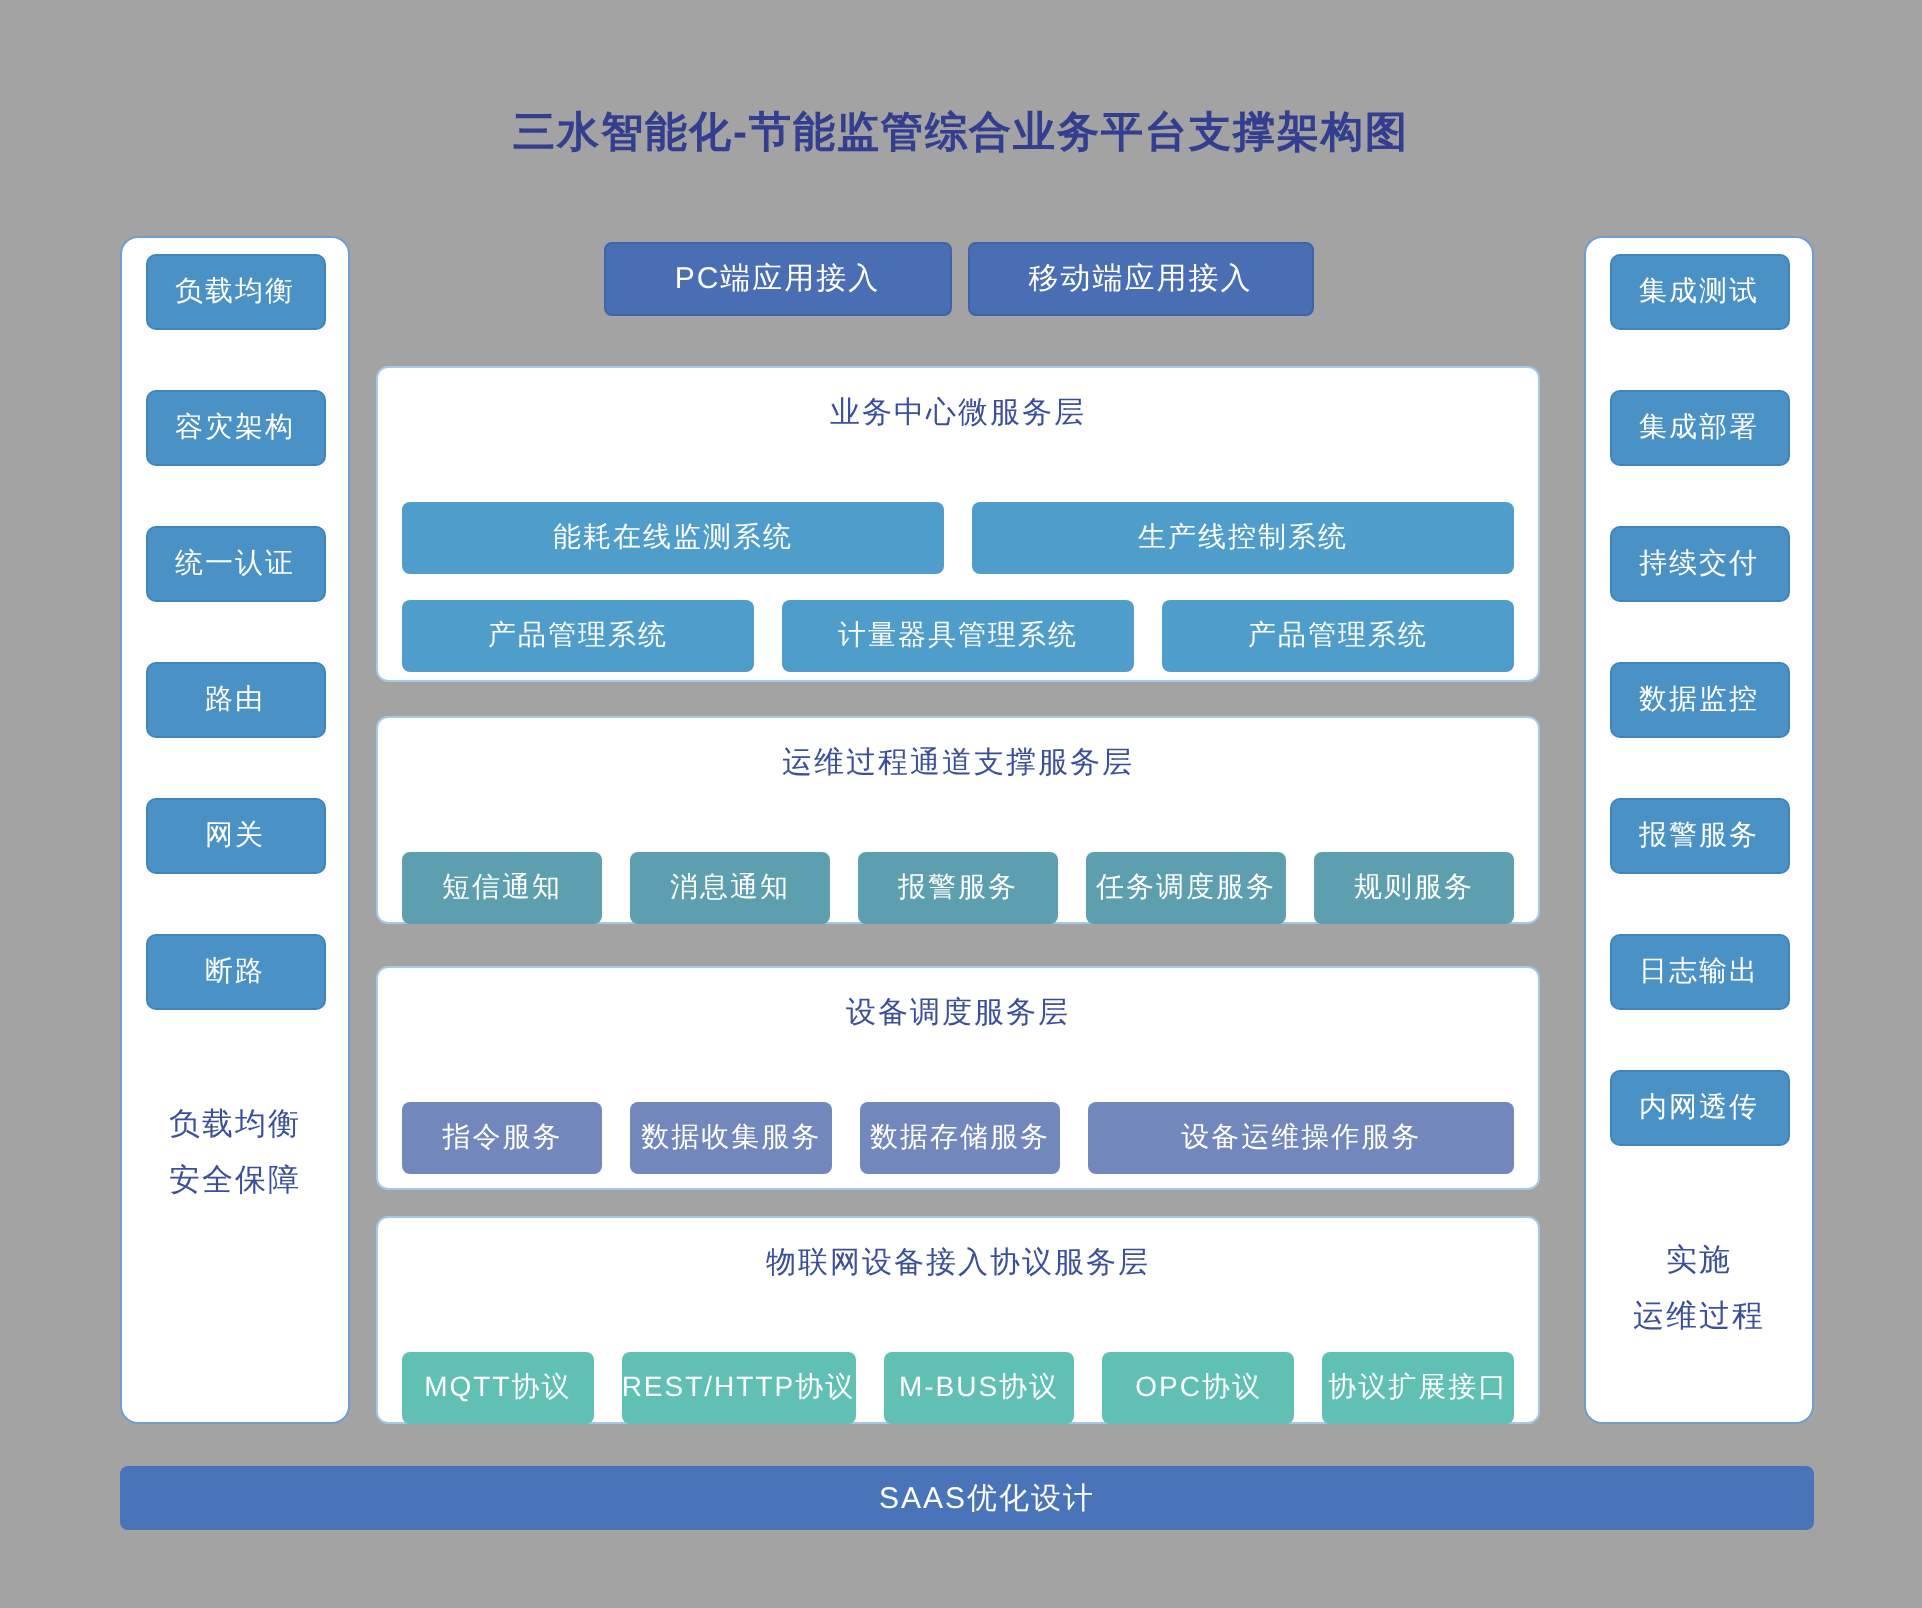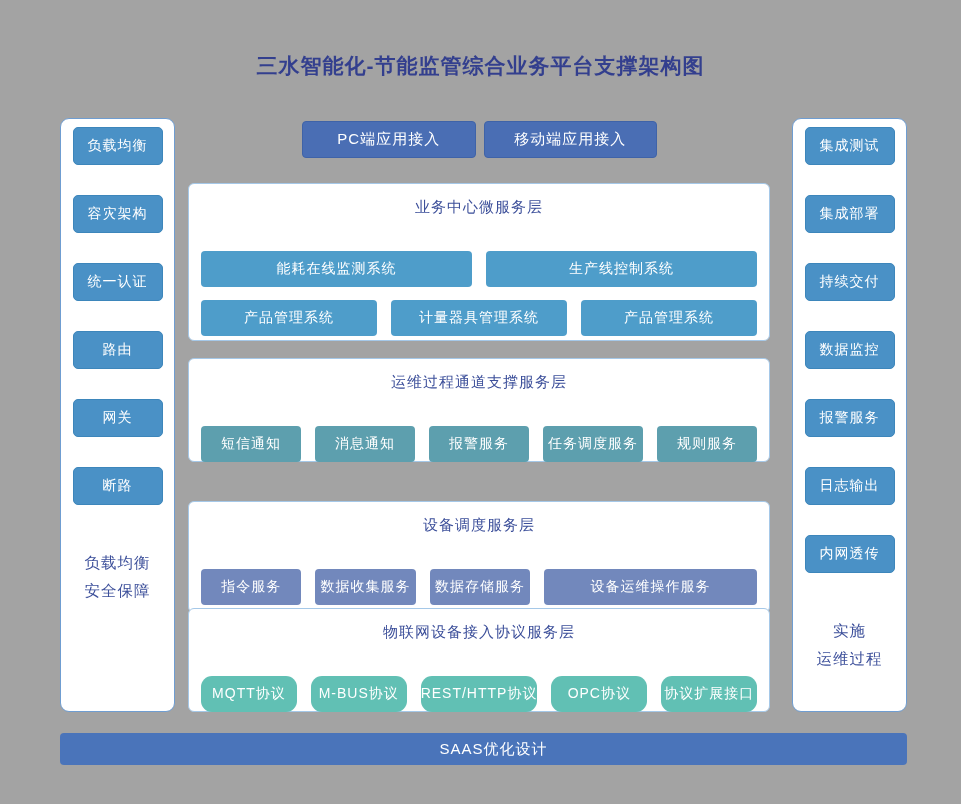--- a/index.html
+++ b/index.html
@@ -63,21 +63,21 @@
   
   .layer {
     position: absolute; left: 188px; width: 582px;
     border: 1px solid var(--layer-border, #a5c8e8);
     border-radius: 6px;
     background: #ffffff;
     padding: 13px 12px 0 12px;
   }
   .layer-1 { top: 183px; height: 158px; }
   .layer-2 { top: 358px; height: 104px; }
-  .layer-3 { top: 501px; height: 112px; }
+  .layer-3 { top: 483px; height: 112px; }
   .layer-4 { top: 608px; height: 104px; }
   .layer-title {
     text-align: center;
     font-size: 15px; color: var(--caption-color, #3c4f9a);
     letter-spacing: 1px;
     height: 20px; line-height: 20px;
   }
   .layer-row {
     display: flex; gap: 14px;
     margin-top: 34px;
@@ -87,21 +87,21 @@
     flex: 1; height: 36px;
     border-radius: 4px;
     color: #ffffff; font-size: 14px; letter-spacing: 1px;
     display: flex; align-items: center; justify-content: center;
     white-space: nowrap;
   }
   .svc-node.wide { flex: 2.12; }
   .layer-1 .svc-node { background: var(--layer1-node, #4e9dca); }
   .layer-2 .svc-node { background: var(--layer2-node, #5d9fae); }
   .layer-3 .svc-node { background: var(--layer3-node, #7288bc); }
-  .layer-4 .svc-node { background: var(--layer4-node, #61c0b4); border-radius: 11px; }
+  .layer-4 .svc-node { background: var(--layer4-node, #61c0b4); }
   
   .bottom-bar {
     position: absolute; left: 60px; top: 733px; width: 847px; height: 32px;
     background: var(--bottom-bar, #4a74ba);
     border-radius: 4px;
     color: #ffffff; font-size: 15px; letter-spacing: 1px;
     display: flex; align-items: center; justify-content: center; padding-left: 20px;
   }
 </style>
 </head>
@@ -160,22 +160,22 @@
       <div class="svc-node">数据收集服务</div>
       <div class="svc-node">数据存储服务</div>
       <div class="svc-node wide">设备运维操作服务</div>
     </div>
   </div>
 
   <div class="layer layer-4">
     <div class="layer-title">物联网设备接入协议服务层</div>
     <div class="layer-row">
       <div class="svc-node">MQTT协议</div>
+      <div class="svc-node">REST/HTTP协议</div>
       <div class="svc-node">M-BUS协议</div>
-      <div class="svc-node">REST/HTTP协议</div>
       <div class="svc-node">OPC协议</div>
       <div class="svc-node">协议扩展接口</div>
     </div>
   </div>
 
   <div class="side-panel right">
     <div class="side-node">集成测试</div>
     <div class="side-node">集成部署</div>
     <div class="side-node">持续交付</div>
     <div class="side-node">数据监控</div>

